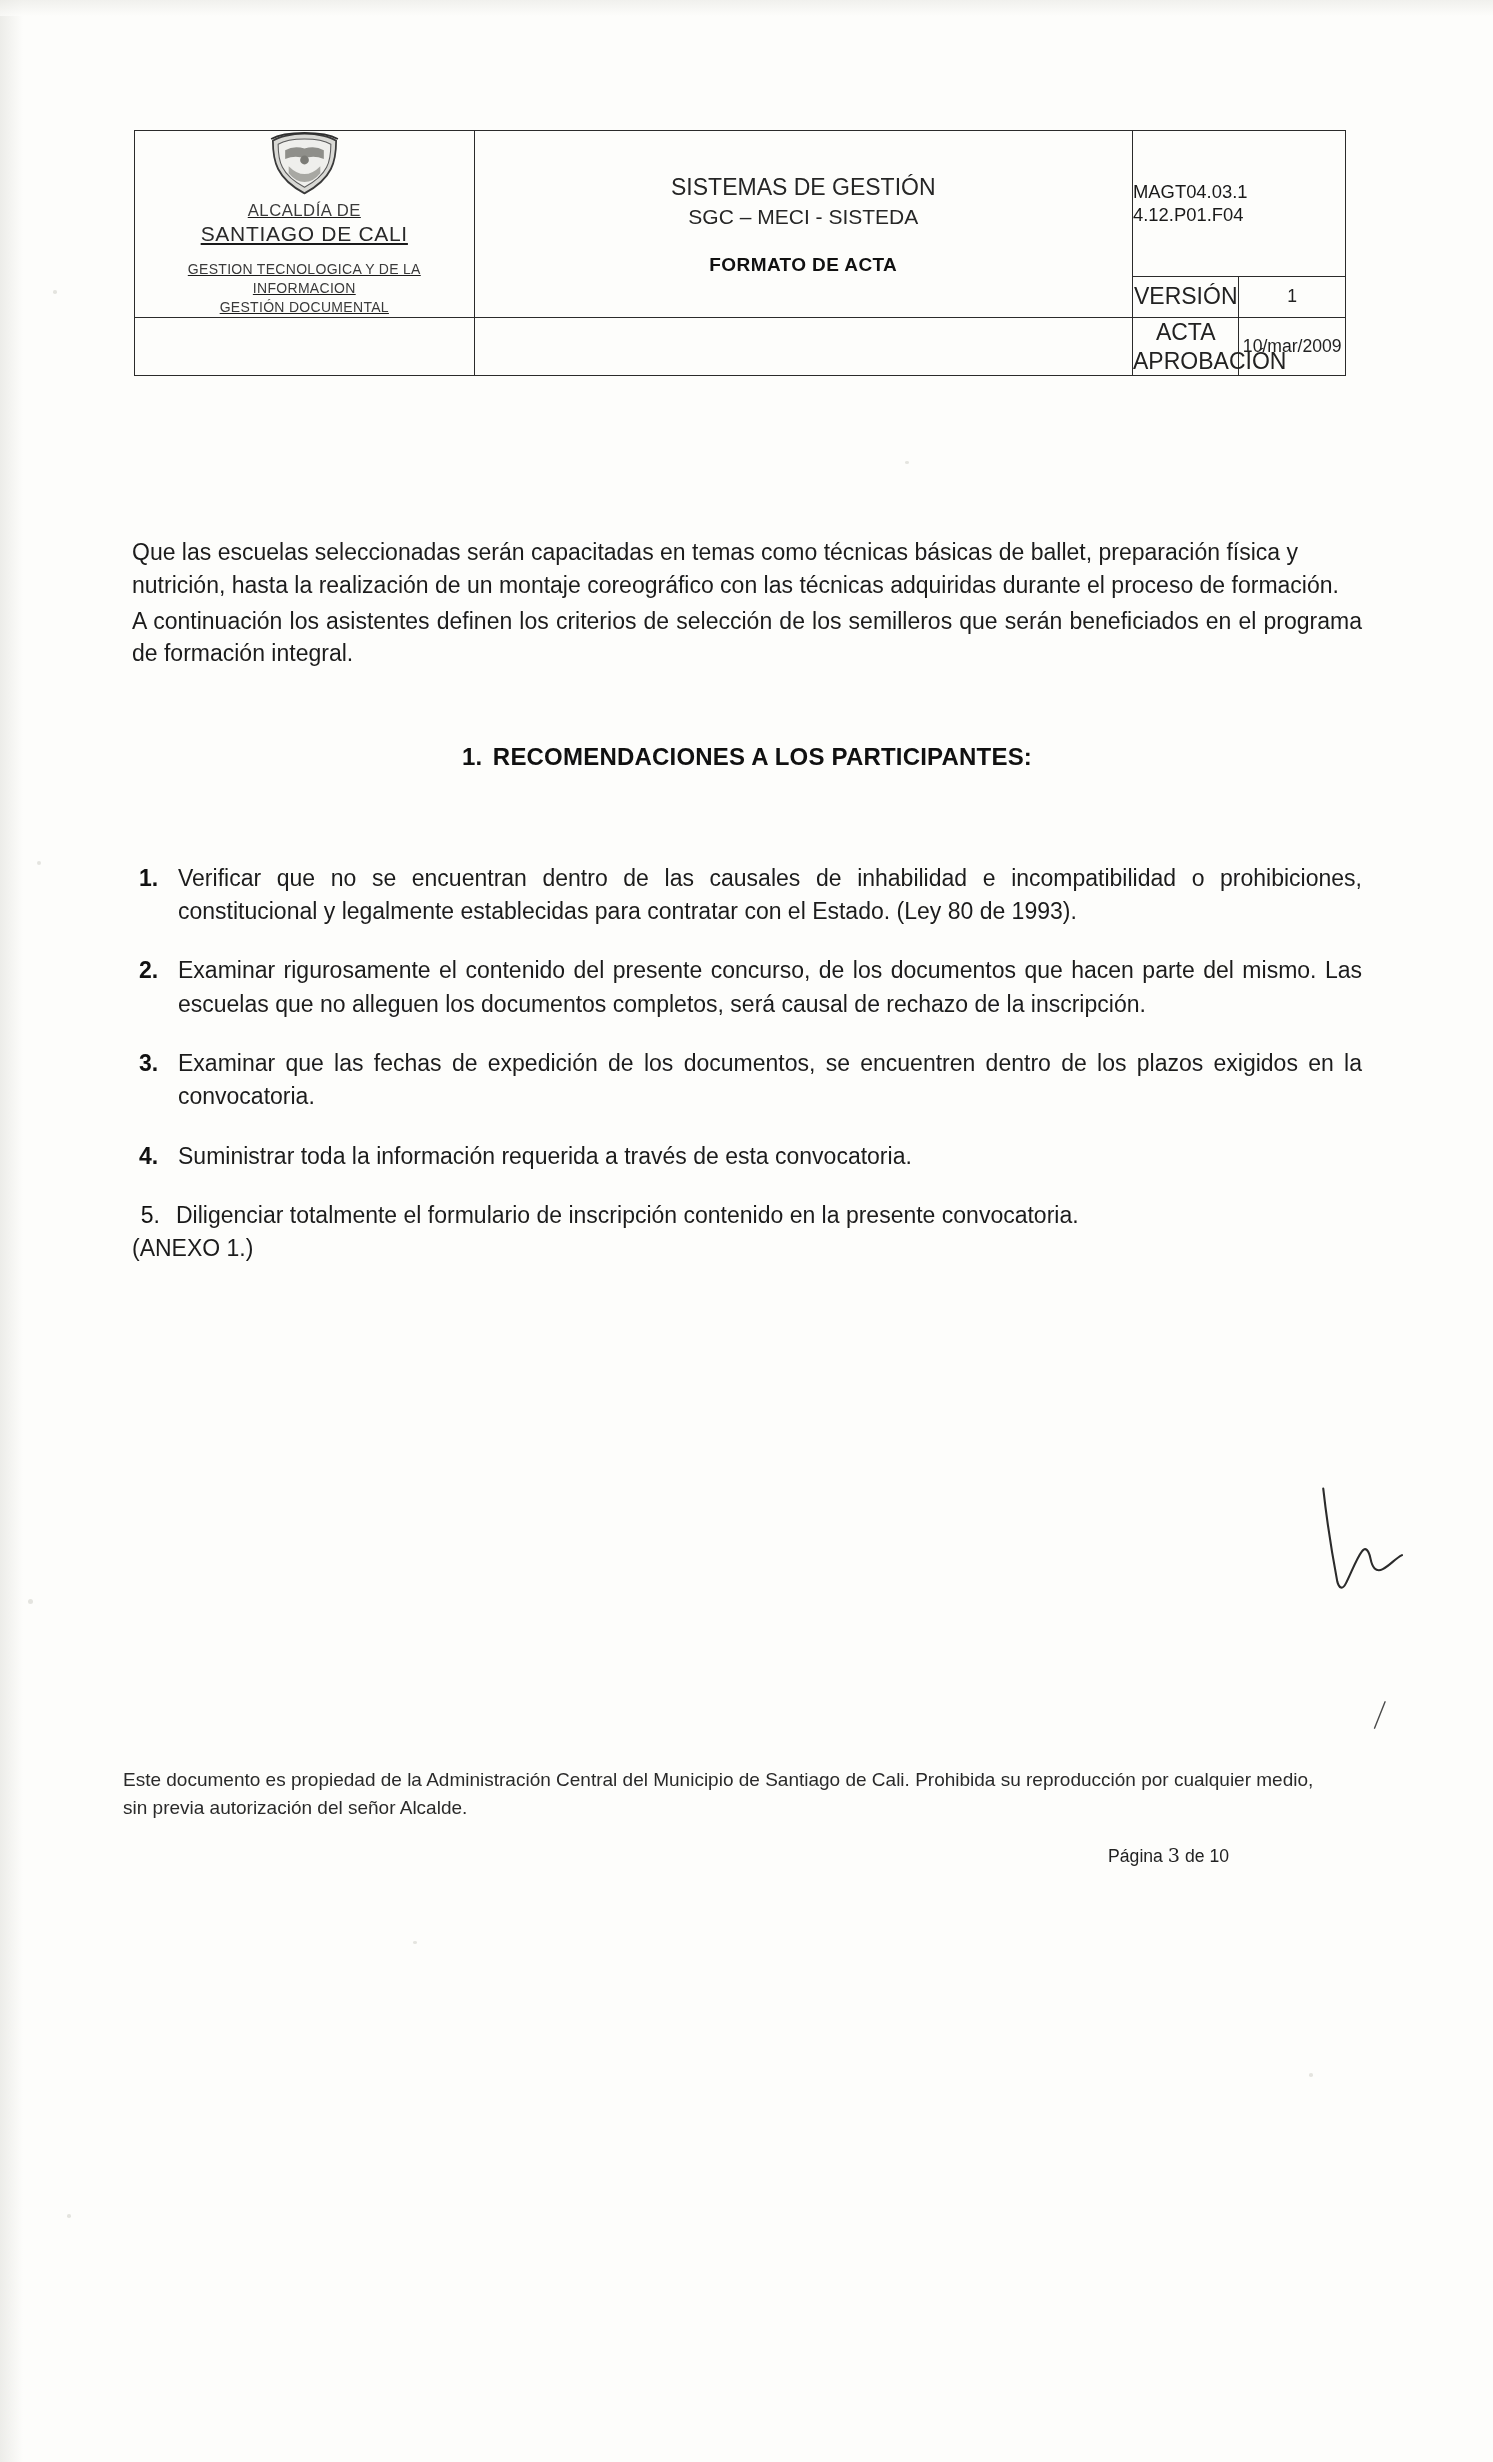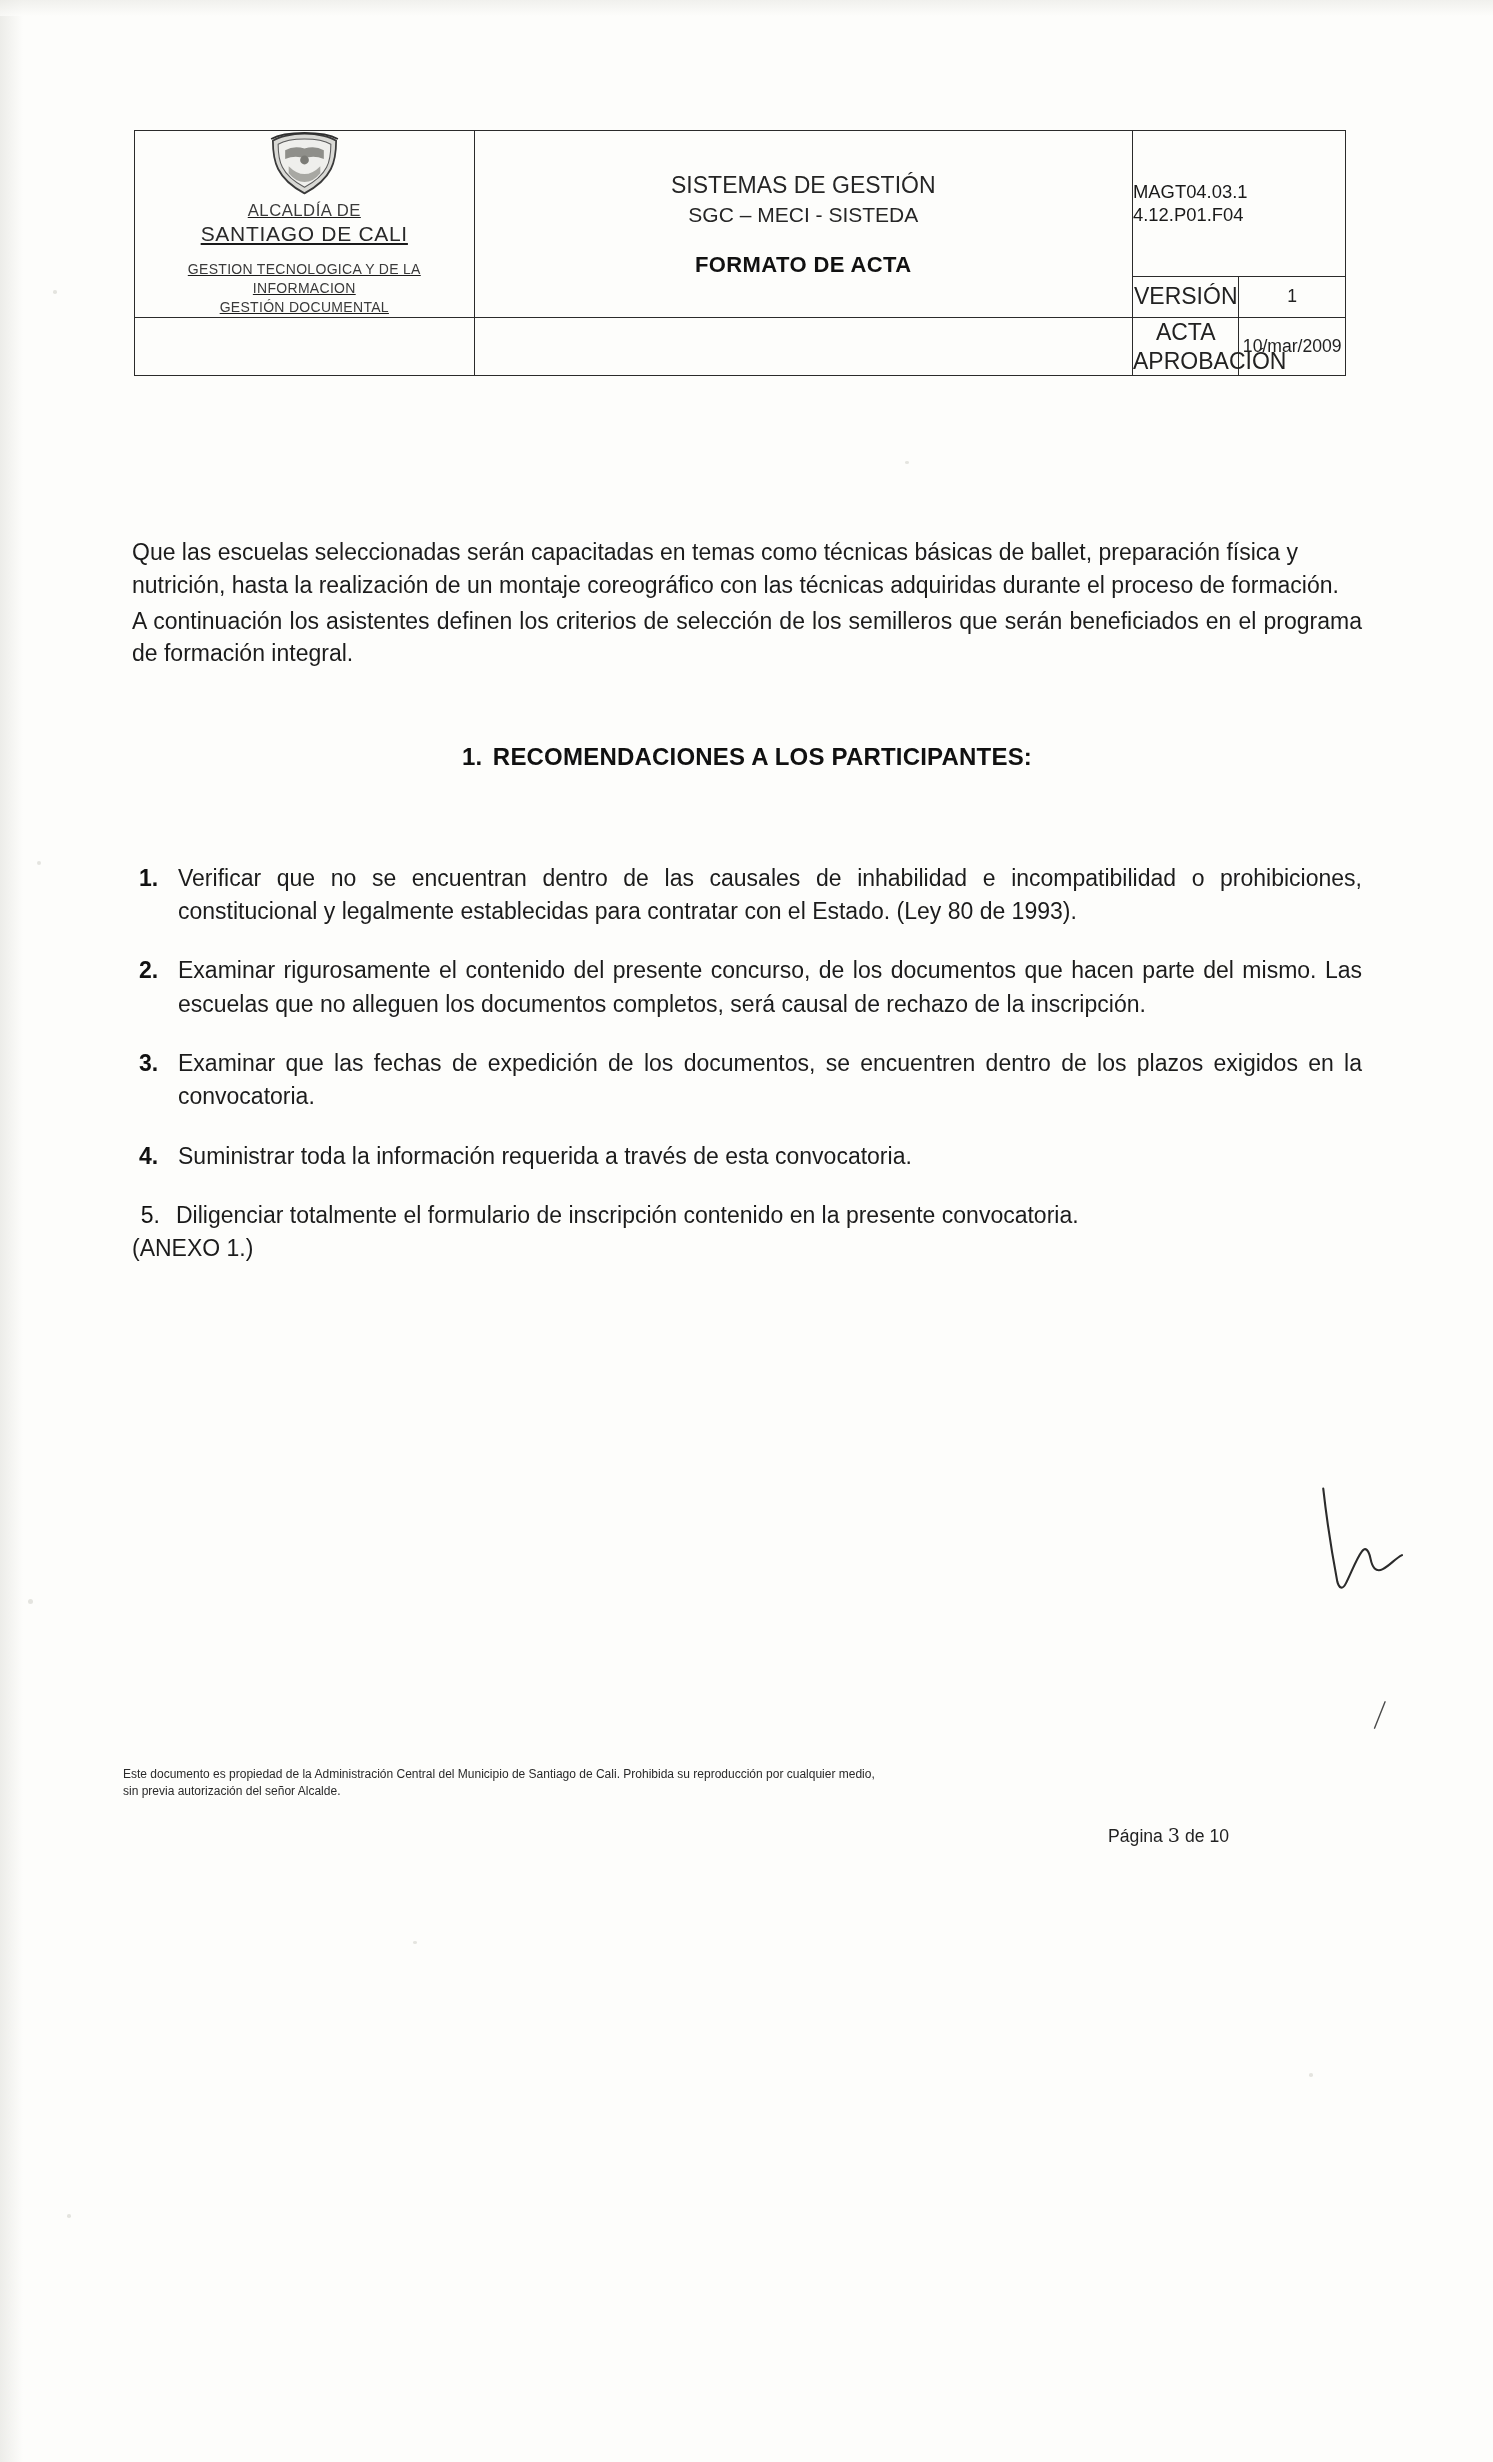--- a/index.html
+++ b/index.html
@@ -104,21 +104,21 @@
     font-size: 23px;
     color: #262626;
     line-height: 1.35;
   }
   .sgc {
     font-size: 21px;
     color: #262626;
     line-height: 1.35;
   }
   .formato {
-    font-size: 22px;
+    font-size: 19px;
     font-weight: bold;
     color: #111;
     margin-top: 23px;
     letter-spacing: 0.4px;
   }
   .row2 td, .row3 td {
     height: 40px;
   }
   .label-cell {
     text-align: center;
@@ -227,21 +227,21 @@
   }
 
   
   .footer {
     position: absolute;
     left: 123px;
     top: 1766px;
     width: 1247px;
   }
   .footer-text {
-    font-size: 12px;
+    font-size: 19px;
     line-height: 1.45;
     color: #2a2a2a;
     margin: 0;
   }
   .page-num {
     margin-top: 23px;
     text-align: right;
     font-size: 17.6px;
     color: #222;
     padding-right: 141px;

